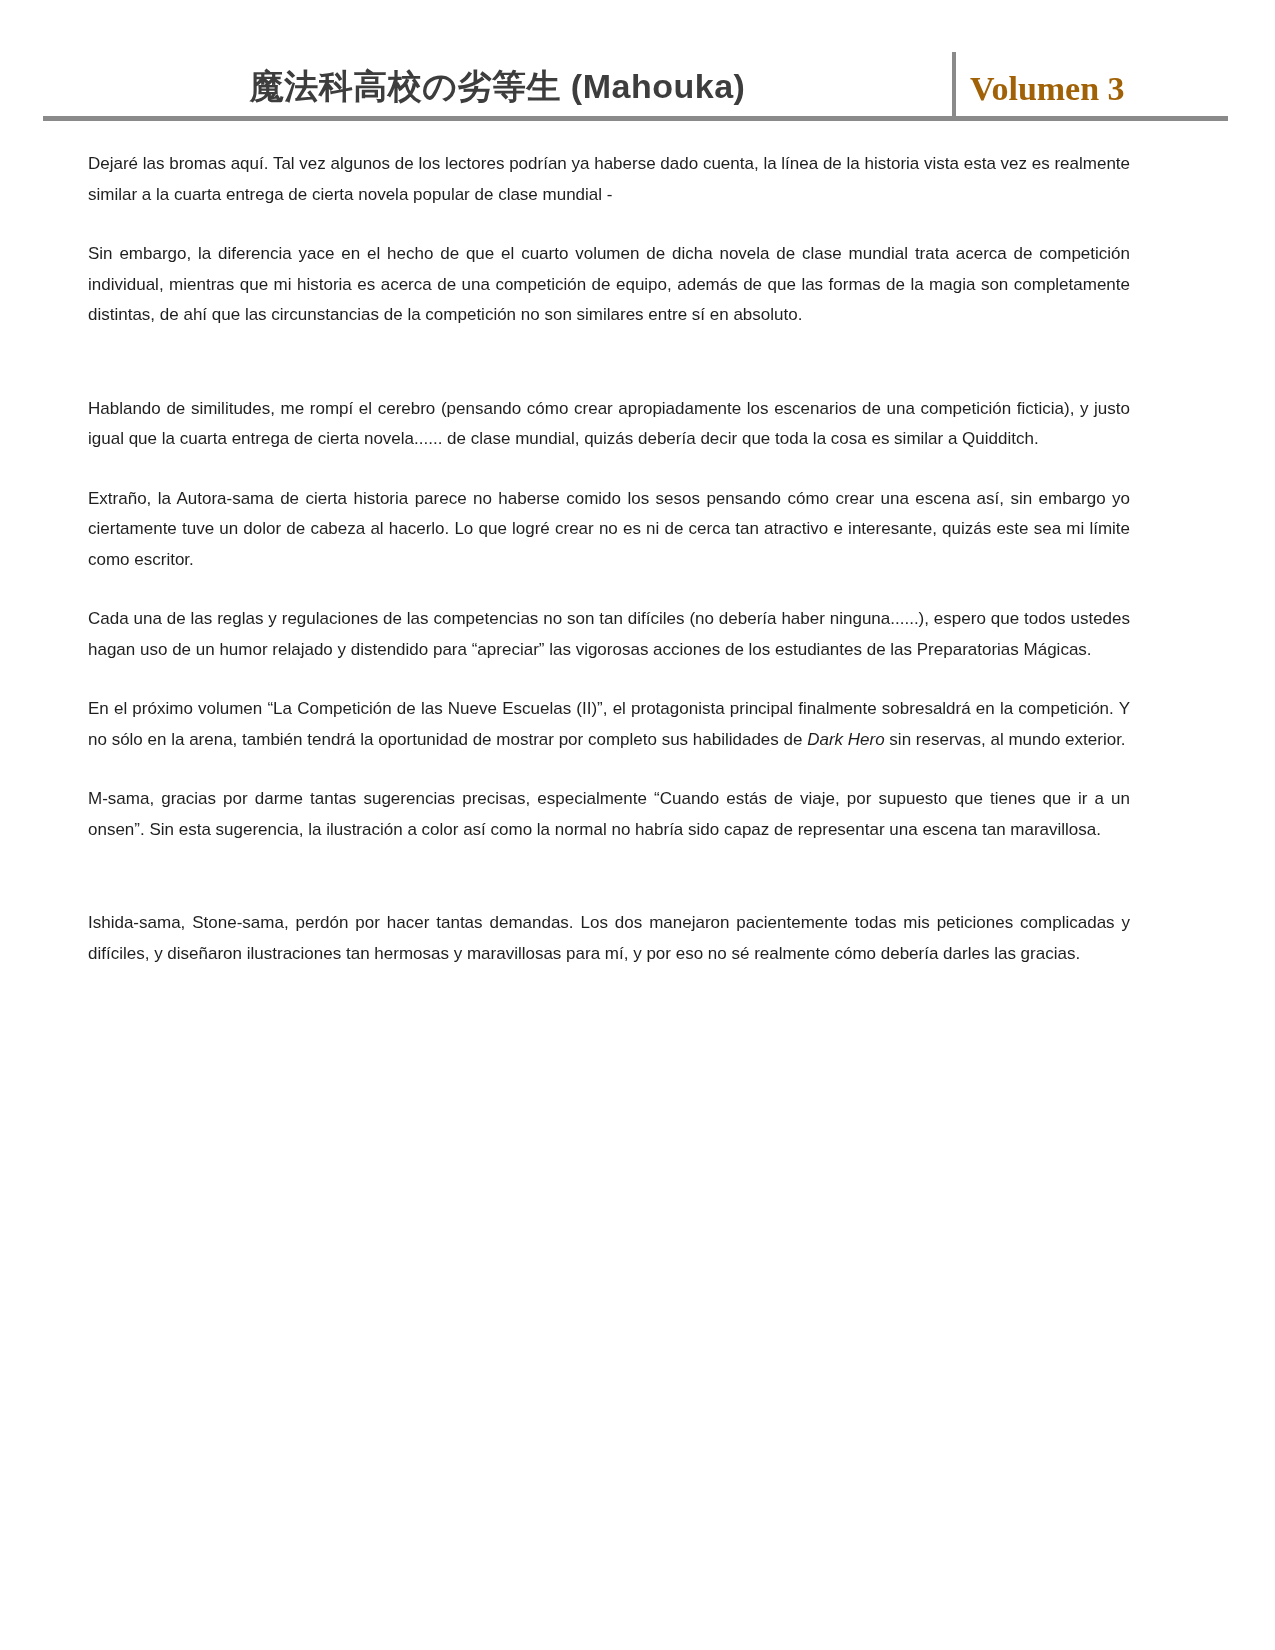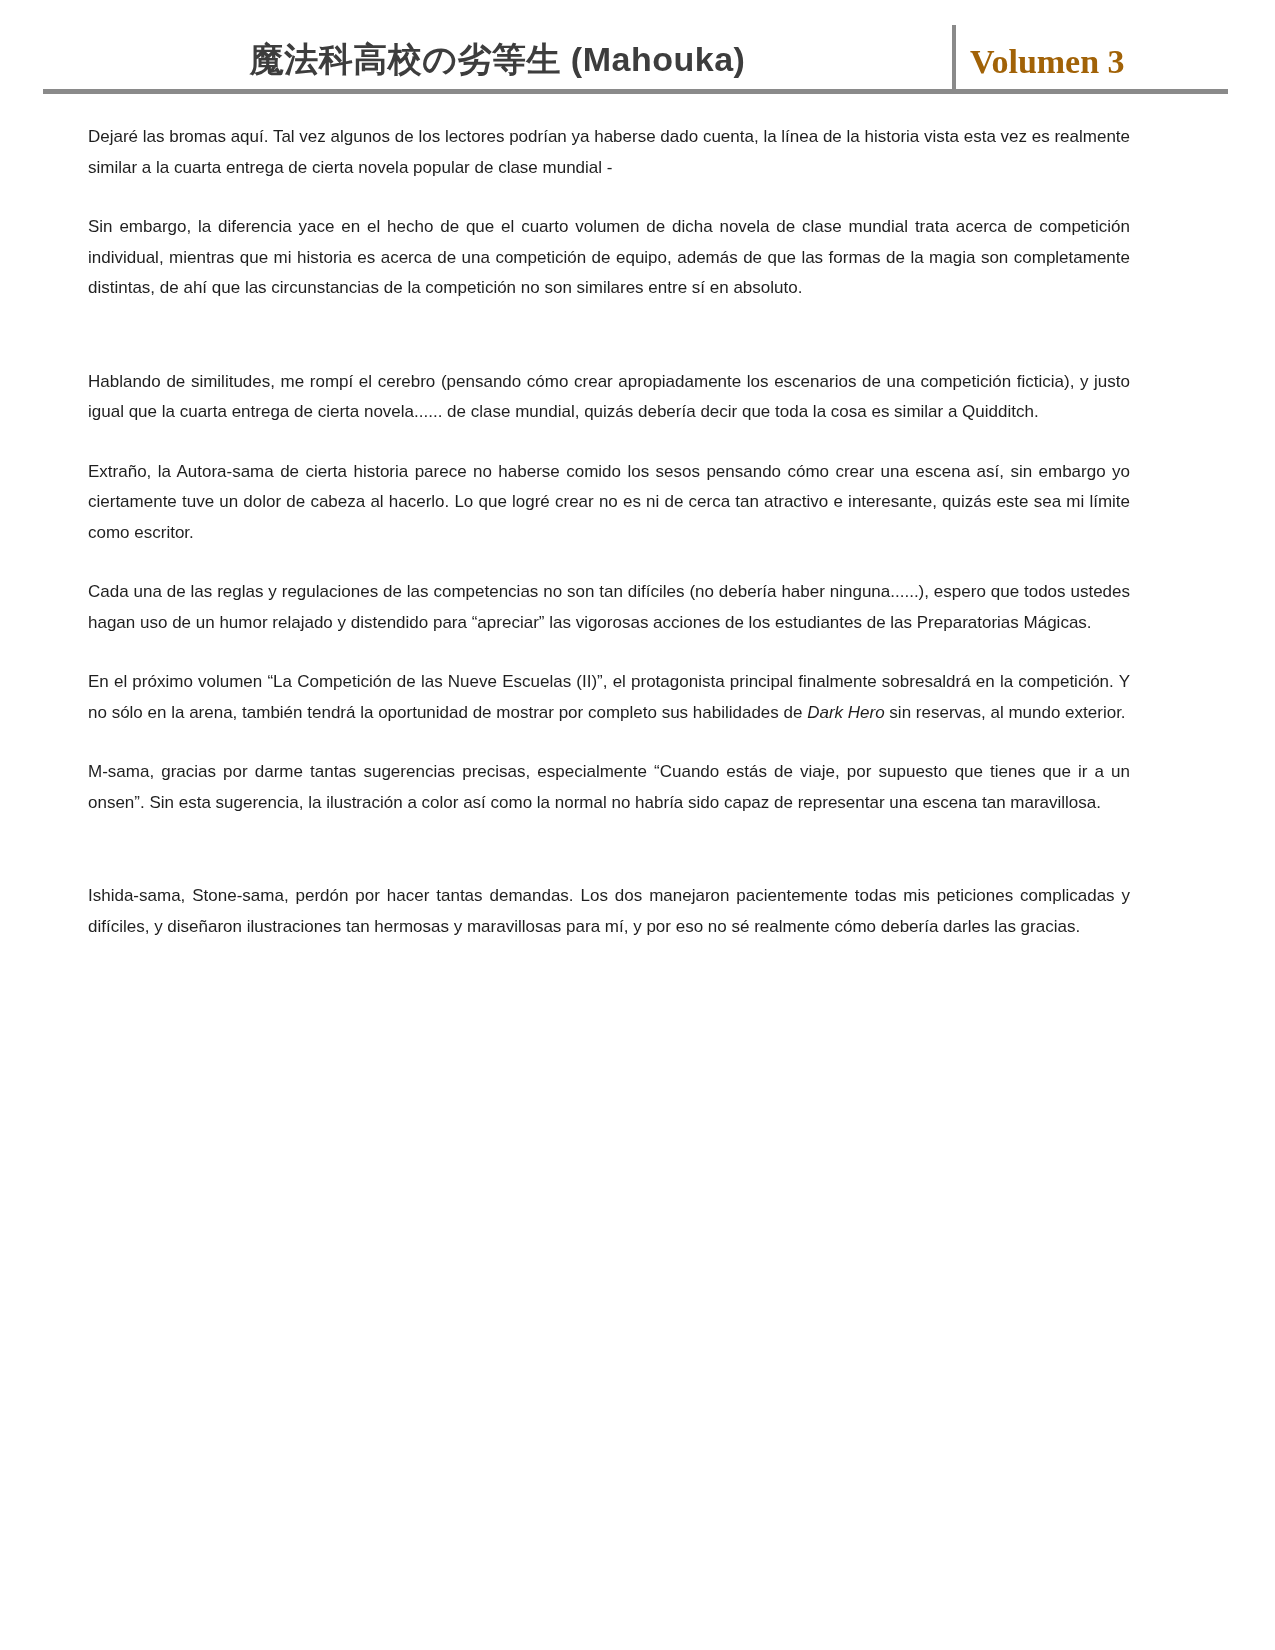--- a/index.html
+++ b/index.html
@@ -3,20 +3,21 @@
 <meta charset="utf-8">
 <style>
   html, body { margin:0; padding:0; background:#ffffff; }
   .page {
     position:relative;
     width:1275px; height:1442px;
     background:#ffffff;
     font-family:"Liberation Sans", sans-serif;
     color:#1f1f1f;
     overflow:hidden;
+    margin-top:27px;
   }
   .header { position:absolute; left:43px; top:0; width:1185px; }
   .header-row { display:flex; align-items:flex-end; height:89px; }
   .title-area { flex:1; text-align:center; padding-bottom:6px; }
   .page-title {
     font-size:34px; font-weight:bold; color:#3d3d3d; letter-spacing:0.5px;
     font-family:"Liberation Sans", sans-serif;
   }
   .divider-bar { width:4px; height:64px; flex:0 0 4px; }
   .volume-area { flex:0 0 258px; padding-left:14px; padding-bottom:8px; }

